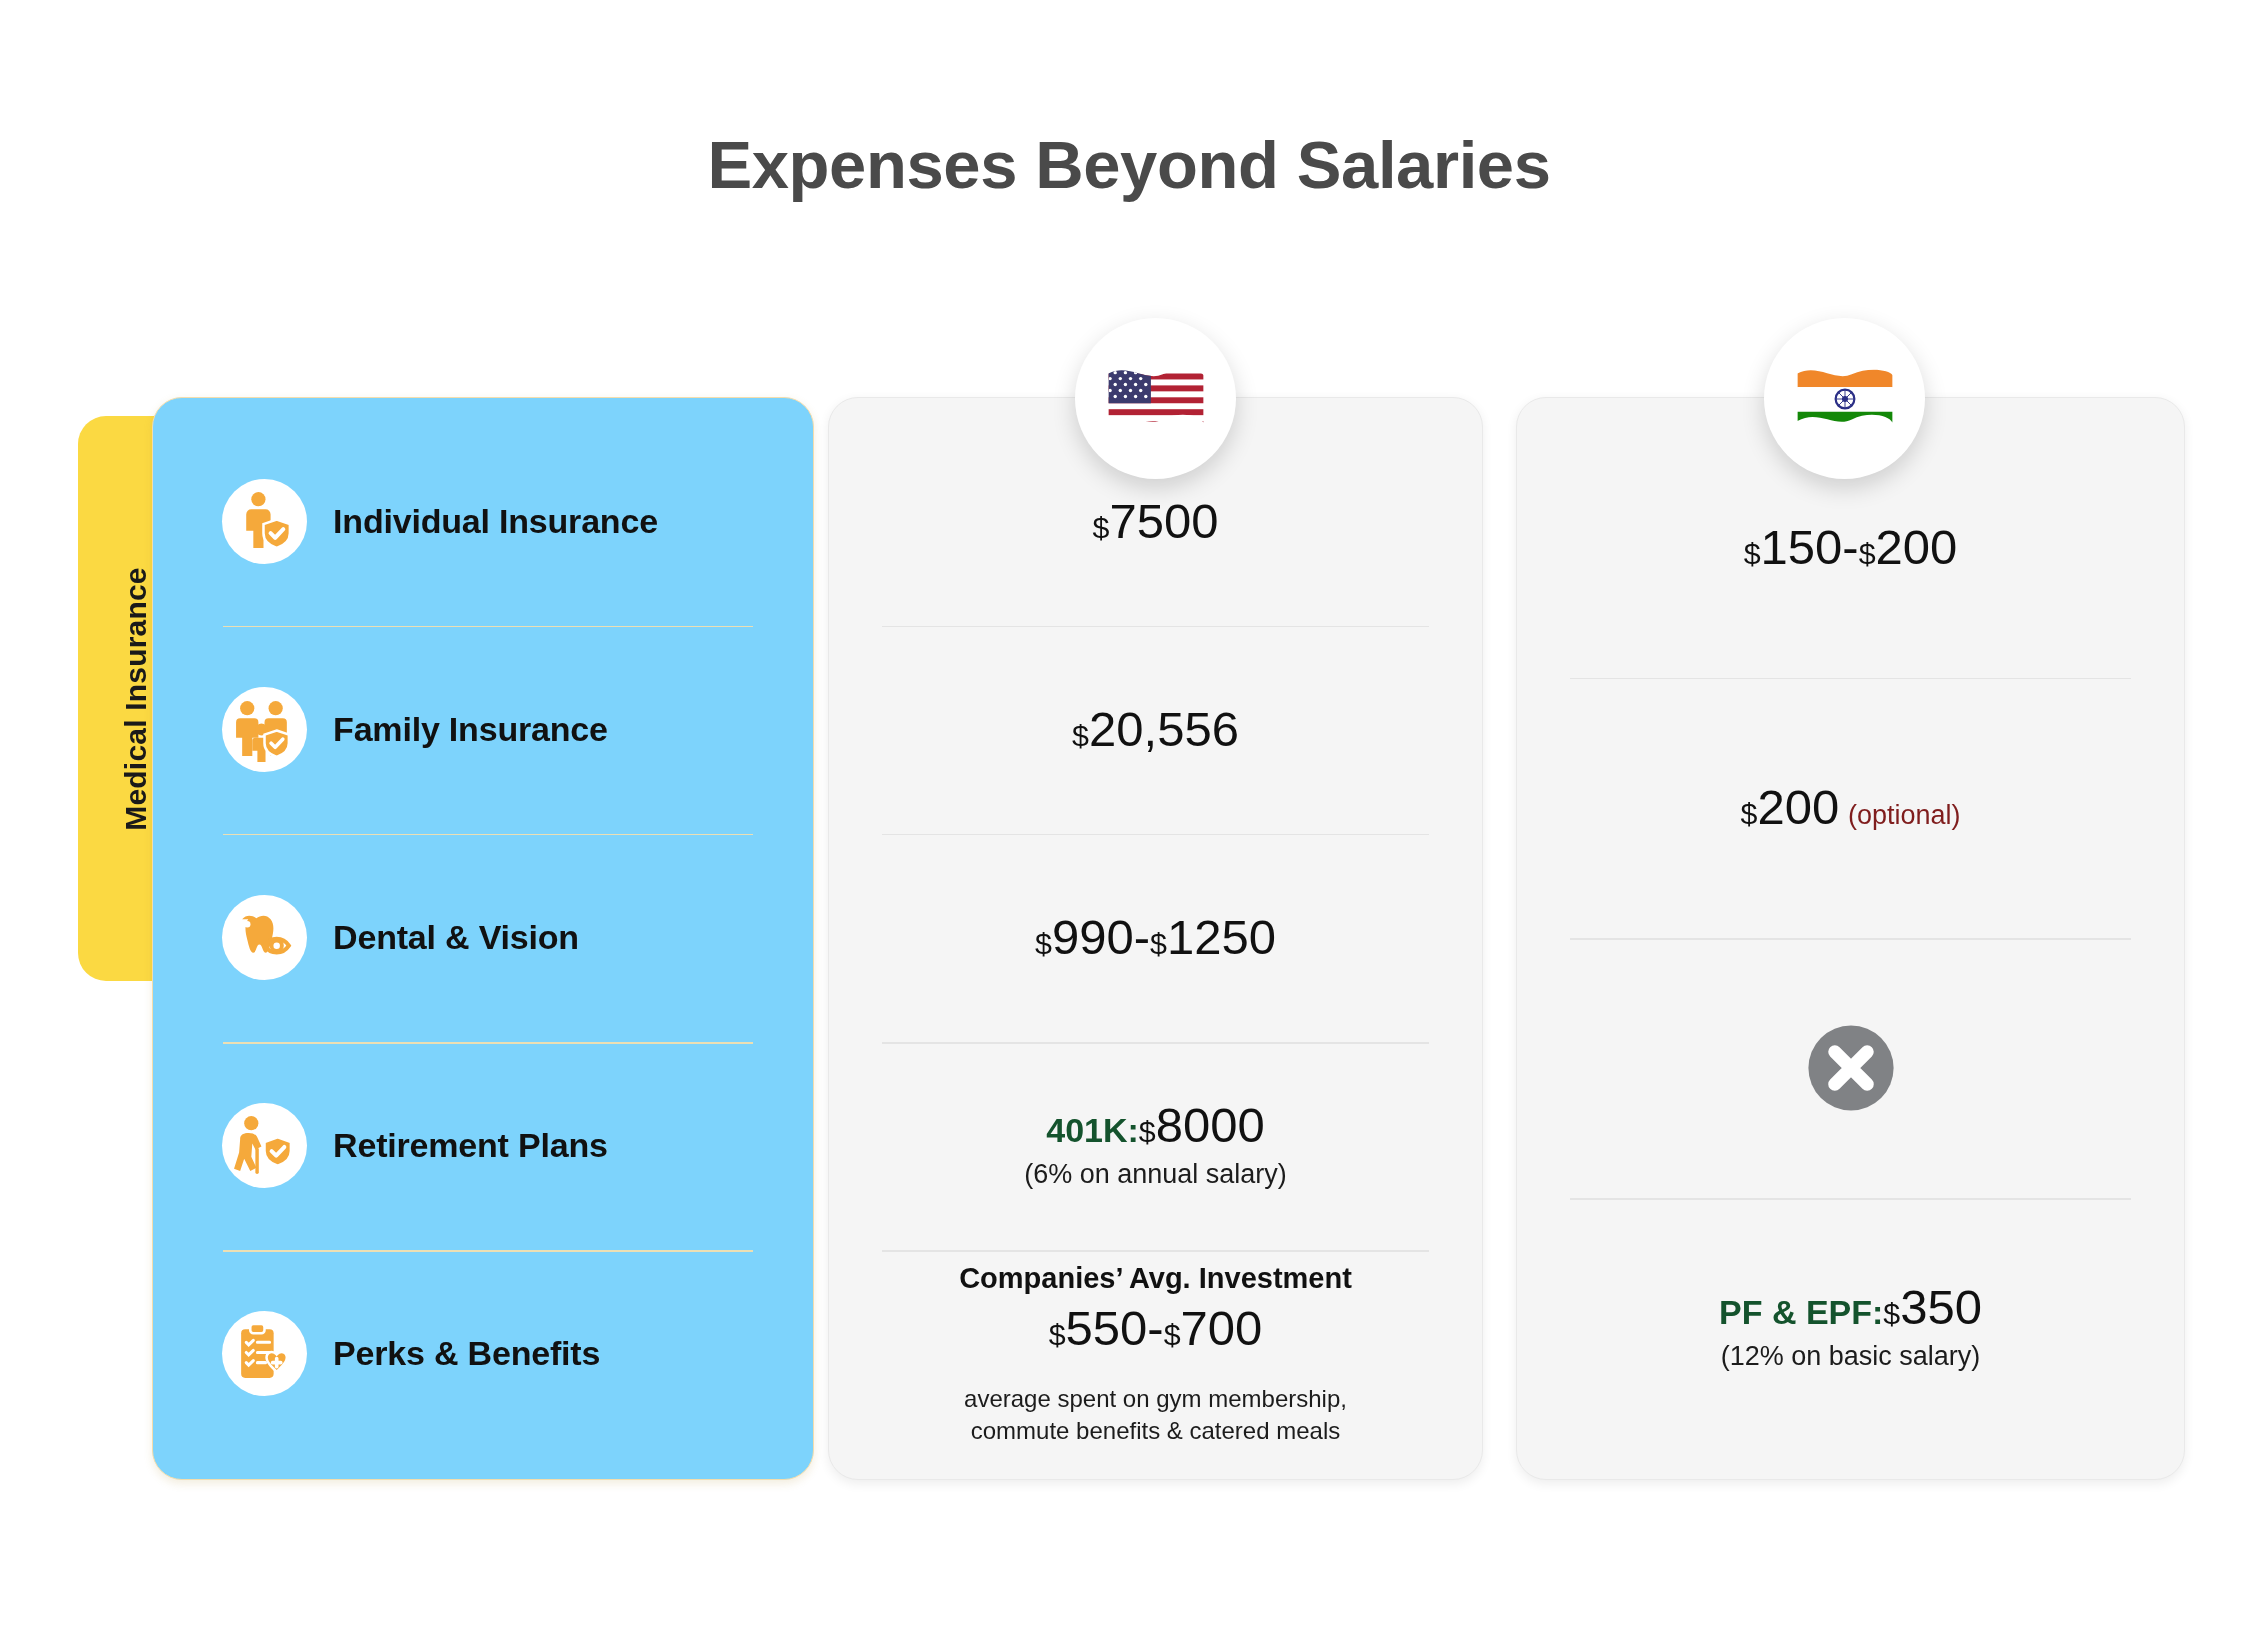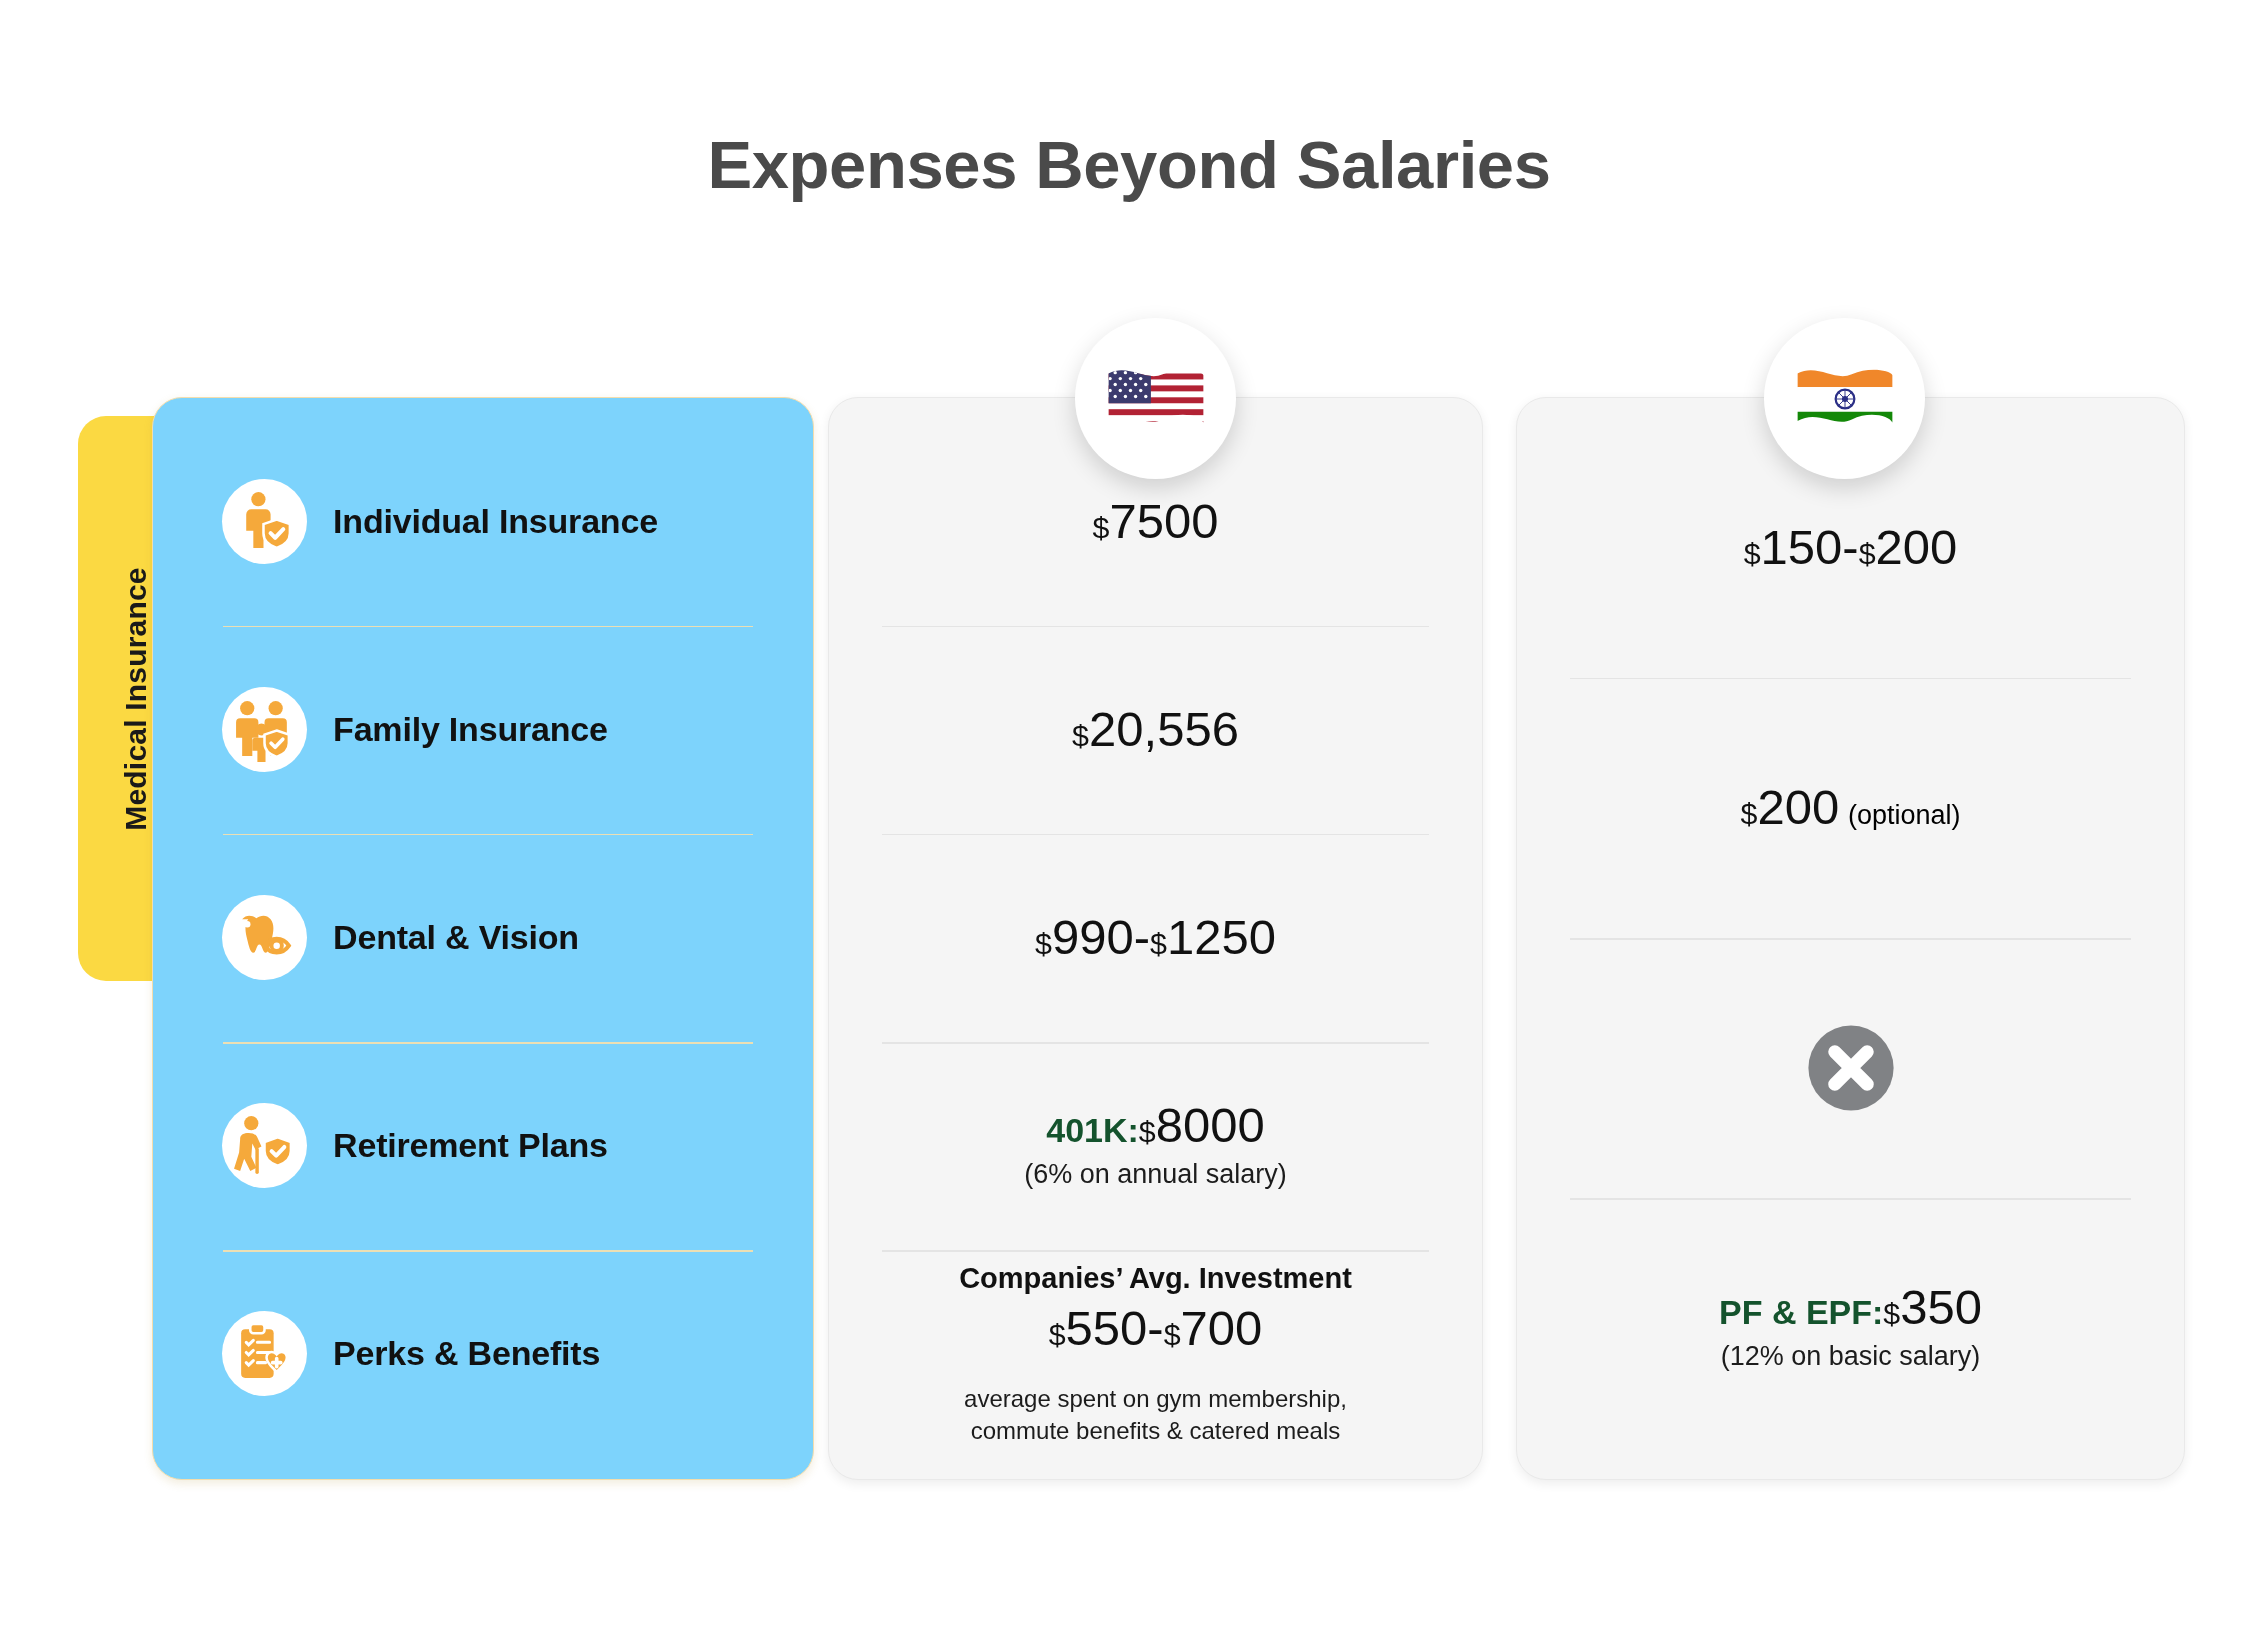--- a/index.html
+++ b/index.html
@@ -199,21 +199,21 @@
   .note {
     font-size: 27px;
     font-weight: 400;
     color: #1c1c1c;
     line-height: 1.25;
     white-space: nowrap;
   }
   .inline-note {
     font-size: 27px;
     font-weight: 400;
-    color: #000000;
+    color: #7f1d1d;
     margin-left: 8.8px;
     white-space: nowrap;
   }
   .caption {
     font-size: 29px;
     font-weight: 700;
     color: #111111;
     line-height: 1.25;
     white-space: nowrap;
   }

